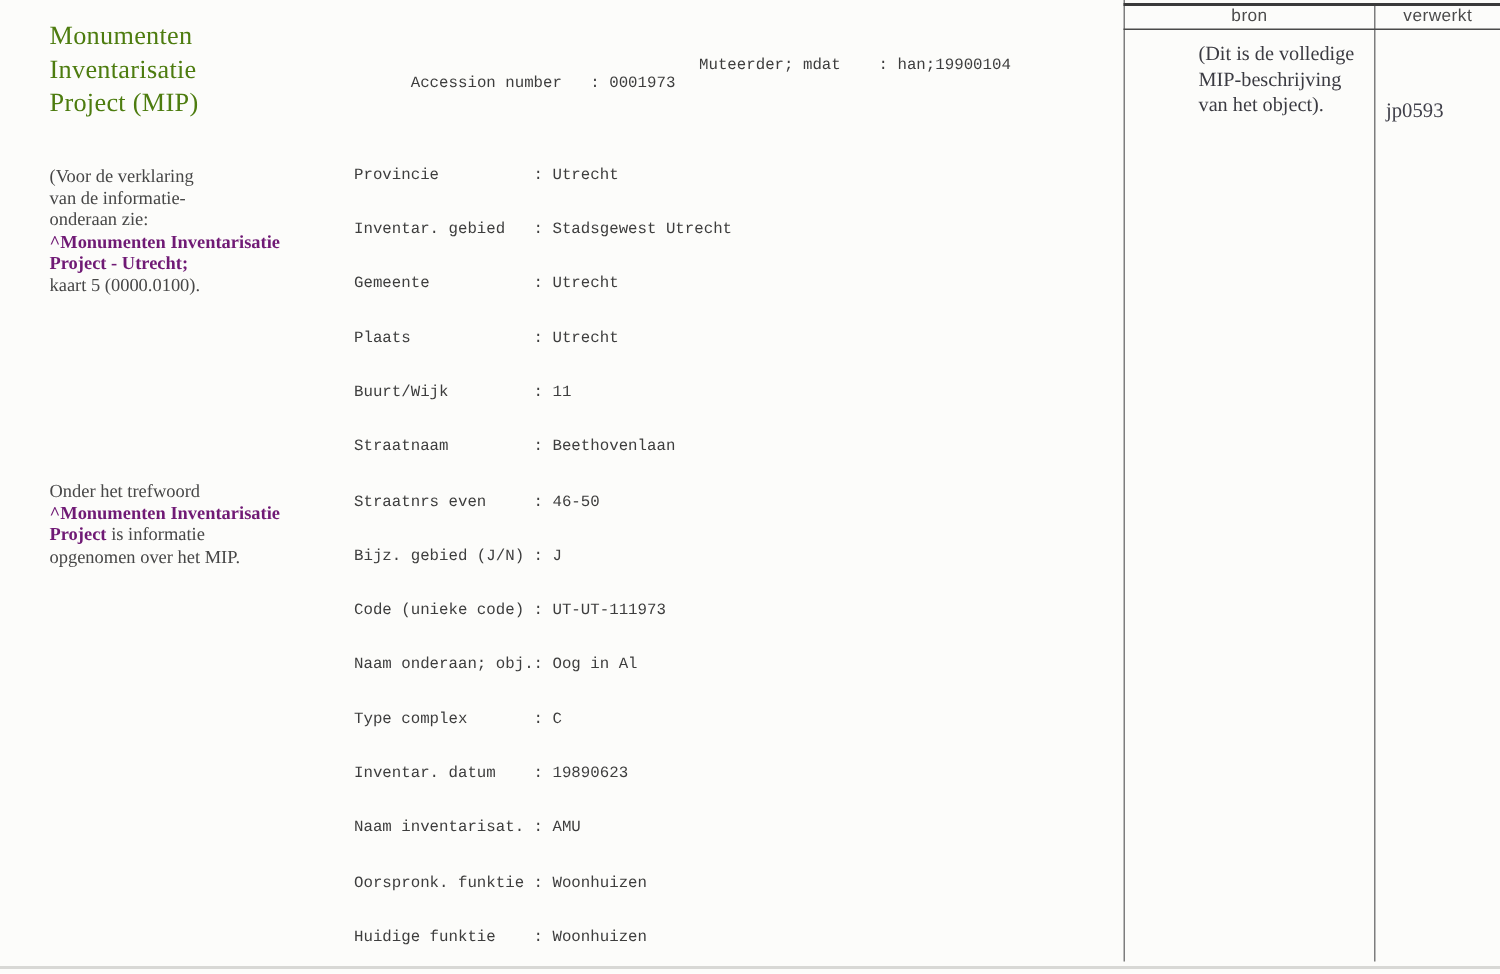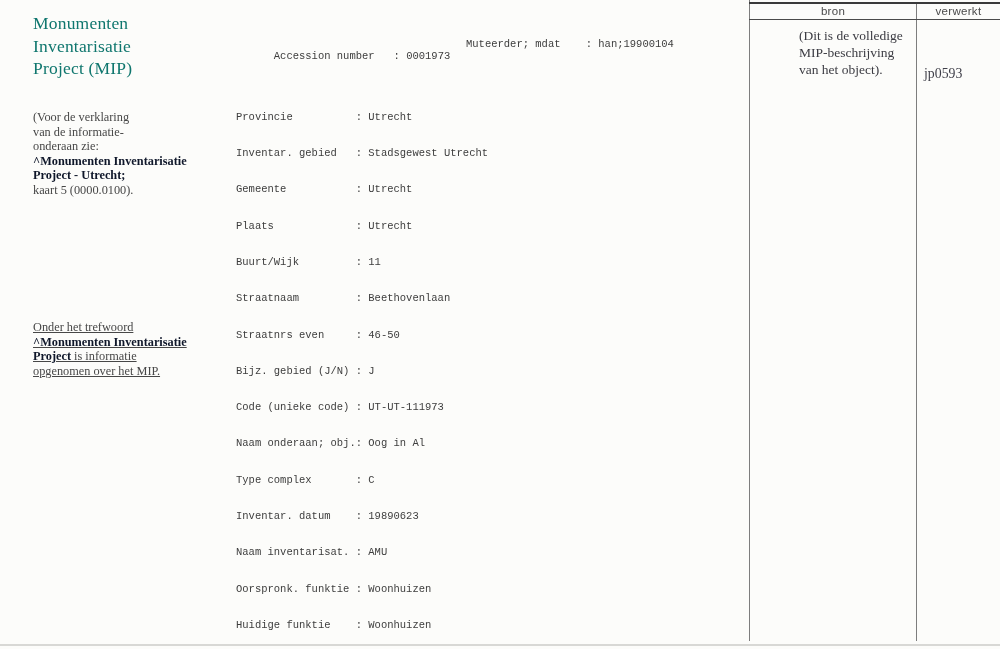--- a/index.html
+++ b/index.html
@@ -4,27 +4,27 @@
 <style>
   html,body { margin:0; padding:0; }
   .page {
     position:relative; width:1000px; height:649px;
     background:#fcfcfa; overflow:hidden;
     font-family:"Liberation Serif", serif; color:#3e3e3e;
   }
   
   .sidebar-title {
     position:absolute; left:33px; top:12px;
-    font-size:17.5px; line-height:22.5px; color:#0f766e; letter-spacing:0.2px;
+    font-size:17.5px; line-height:22.5px; color:#4d7c0f; letter-spacing:0.2px;
   }
   .sb-note { position:absolute; left:33px; font-size:12.3px; line-height:14.6px; color:#474747; }
-  .sb-note .b { font-weight:bold; color:#0f172a; }
+  .sb-note .b { font-weight:bold; color:#701a75; }
   .note1 { top:110px; }
   .note2 { top:217px; }
-  .note3 { top:320px;text-decoration:underline; }
+  .note3 { top:320px; }
   
   .record {
     position:absolute; left:205px; top:2px;
     font-family:"Liberation Mono", monospace;
     font-size:10.5px; line-height:12.1px; color:#3d3d3d;
     white-space:pre;
   }
   .frow { position:relative; }
   .flabel { display:inline-block; width:19ch; white-space:pre;padding-left:31px; }
   .fsep   { display:inline-block; width:2ch; }

